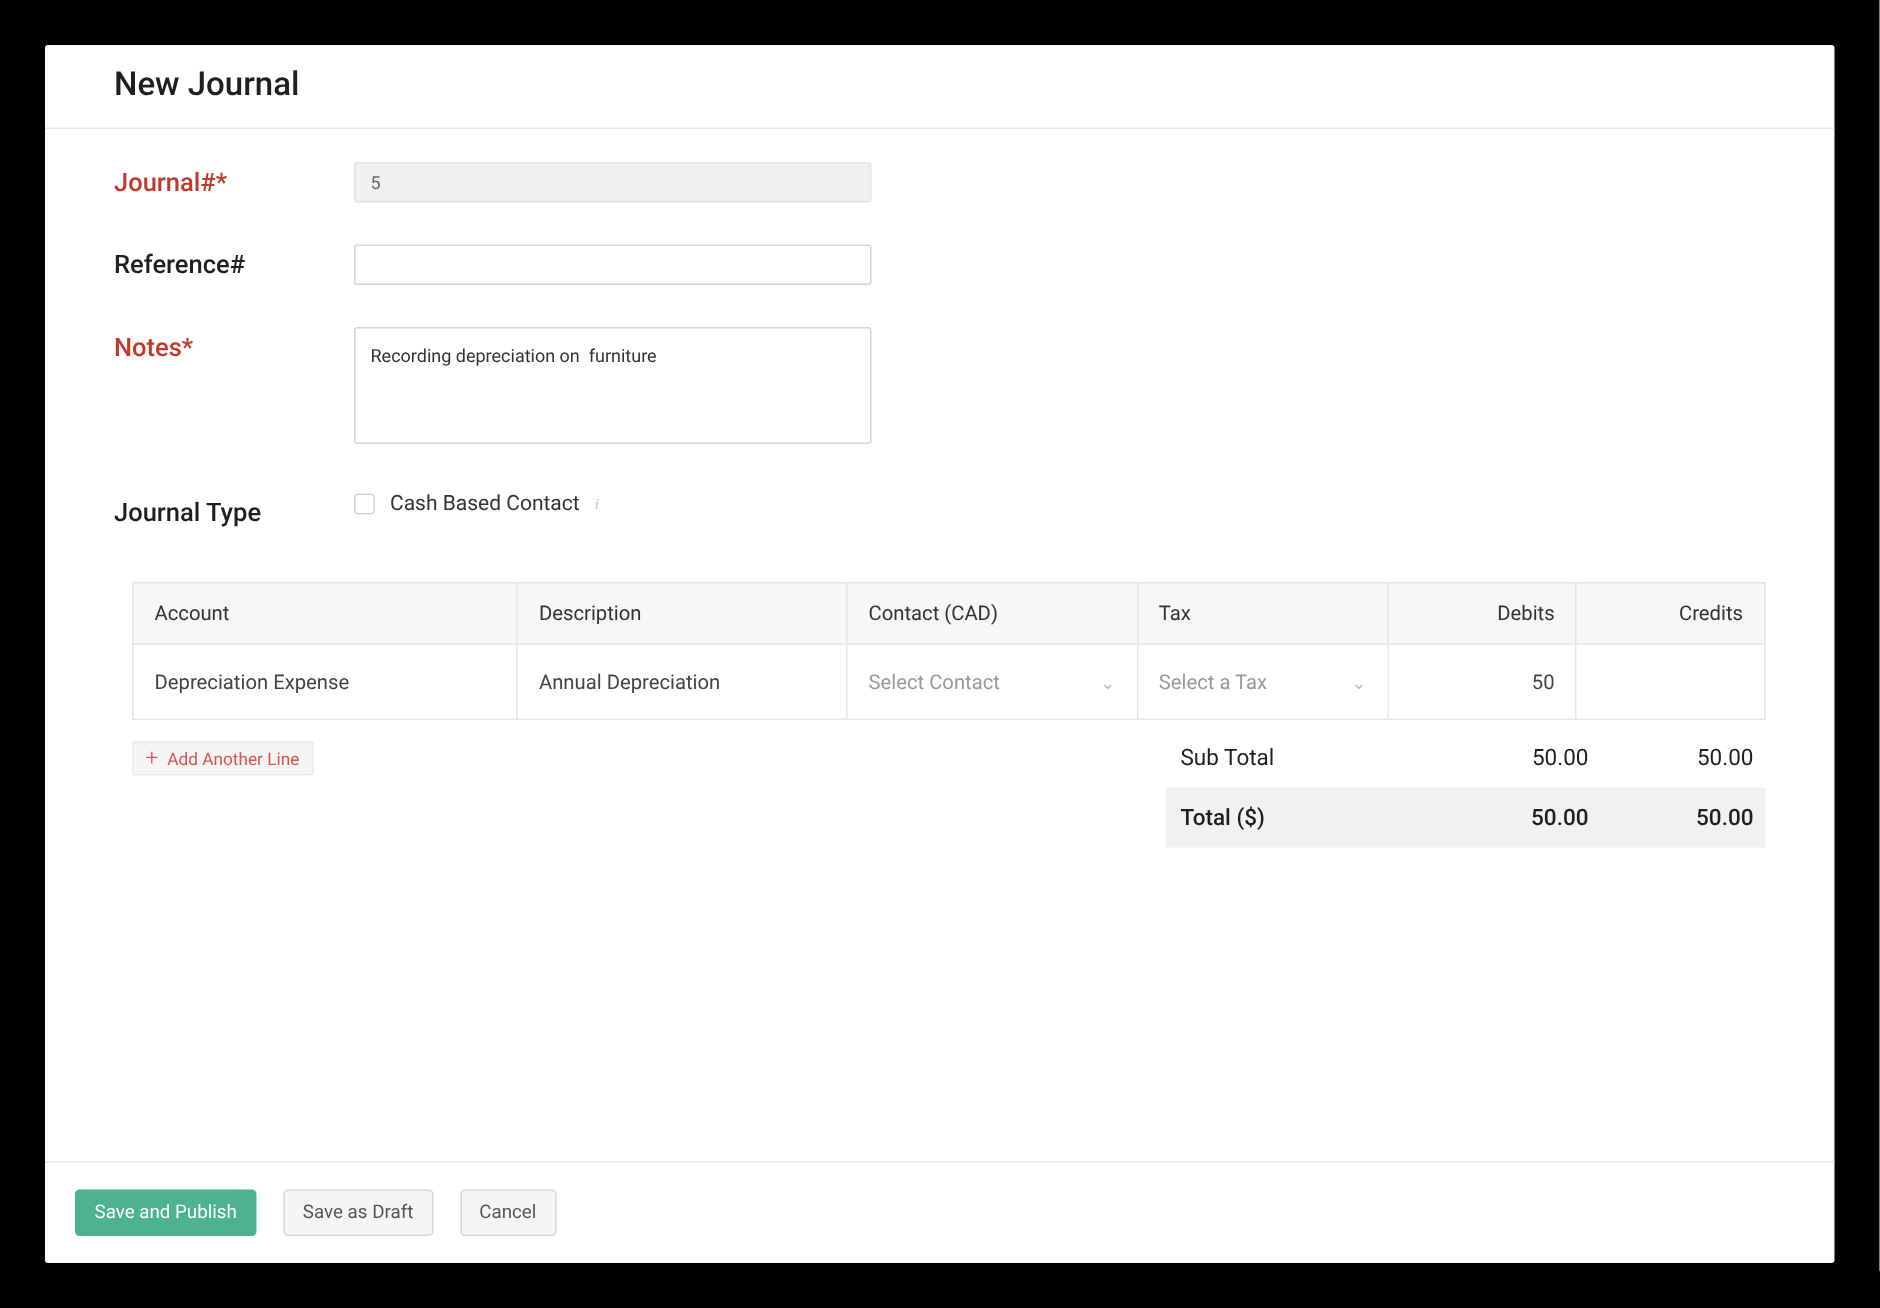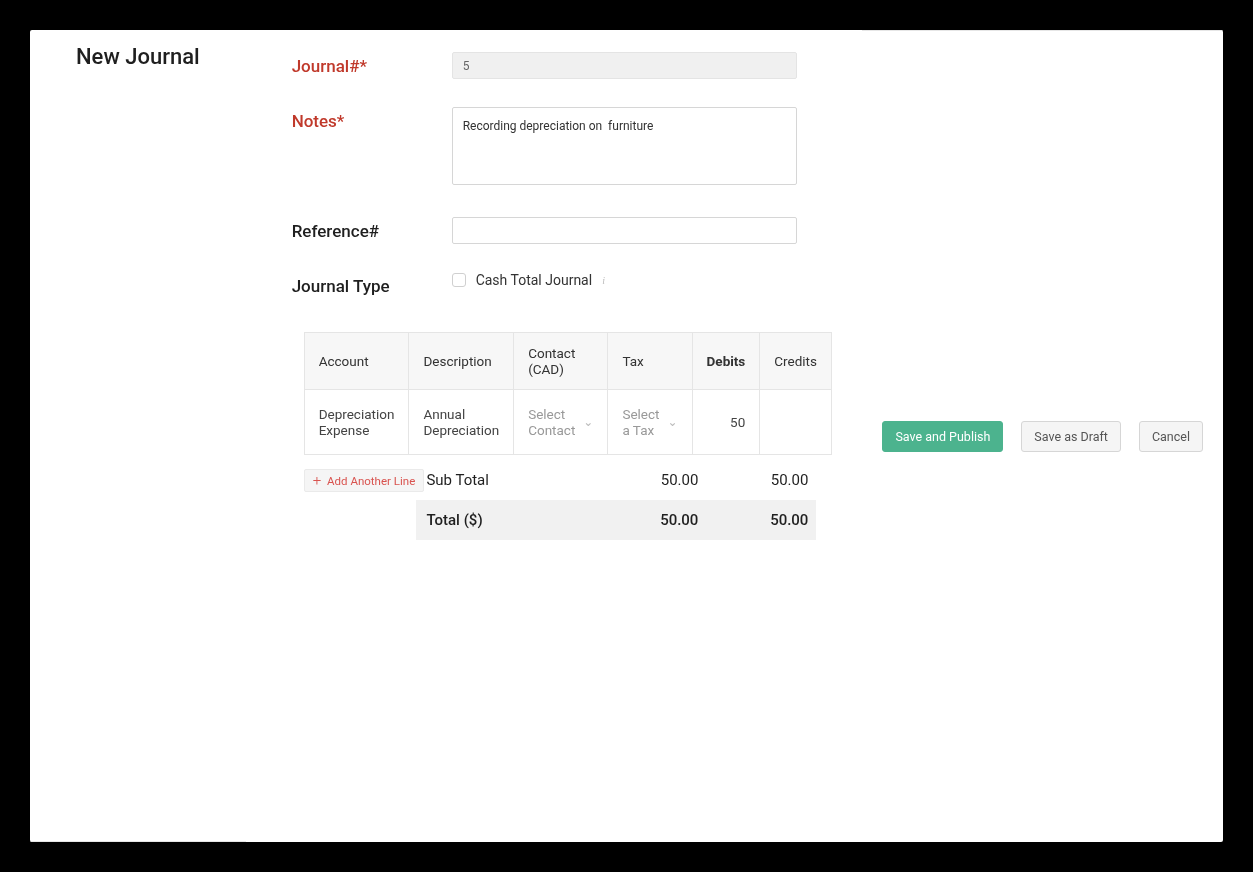--- a/index.html
+++ b/index.html
@@ -10,21 +10,21 @@
       height: 872px;
       padding: 30px;
       color: #1f1f1f;
     }
     .app {
       background: #fff;
       width: 100%;
       height: 100%;
       border-radius: 2px;
       display: flex;
-      flex-direction: row;
+      flex-direction: column;
       overflow: hidden;
     }
     .header {
       padding: 14px 46px 16px;
       border-bottom: 1px solid #e6e6e6;
     }
     .header h1 {
       font-size: 22px;
       font-weight: 500;
       color: #1f1f1f;
@@ -130,21 +130,21 @@
       gap: 8px;
     }
     .chev {
       color: #bbb;
       font-size: 12px;
     }
     .col-account { width: 245px; }
     .col-desc    { width: 210px; }
     .col-contact { width: 185px; }
     .col-tax     { width: 160px; }
-    .col-debit   { width: 120px; font-weight: bold; }
+    .col-debit   { width: 120px; }
     .col-credit  { width: 120px; }
 
     .add-line {
       display: inline-flex;
       align-items: center;
       gap: 6px;
       margin-top: 14px;
       background: #f5f5f5;
       border: 1px solid #eaeaea;
       border-radius: 2px;
@@ -211,38 +211,38 @@
     <div class="form-row">
       <div class="form-label required">Journal#*</div>
       <div class="control">
         <div class="text-input-readonly">
           <span>5</span>
         </div>
       </div>
     </div>
 
     <div class="form-row">
+      <div class="form-label">Reference#</div>
+      <div class="control">
+        <input class="text-input" value="" style="">
+      </div>
+    </div>
+
+    <div class="form-row">
       <div class="form-label required">Notes*</div>
       <div class="control">
         <textarea class="textarea" style="">Recording depreciation on  furniture</textarea>
-      </div>
-    </div>
-
-    <div class="form-row">
-      <div class="form-label">Reference#</div>
-      <div class="control">
-        <input class="text-input" value="" style="">
       </div>
     </div>
 
     <div class="form-row" style="margin-bottom:20px">
       <div class="form-label">Journal Type</div>
       <div class="control checkbox-row">
         <span class="checkbox"></span>
-        <span>Cash Total Journal</span>
+        <span>Cash Based Contact</span>
         <span class="info-icon">i</span>
       </div>
     </div>
 
 
     <div class="table-wrap">
       <table>
         <thead>
           <tr>
             <th class="col-account">Account</th>

